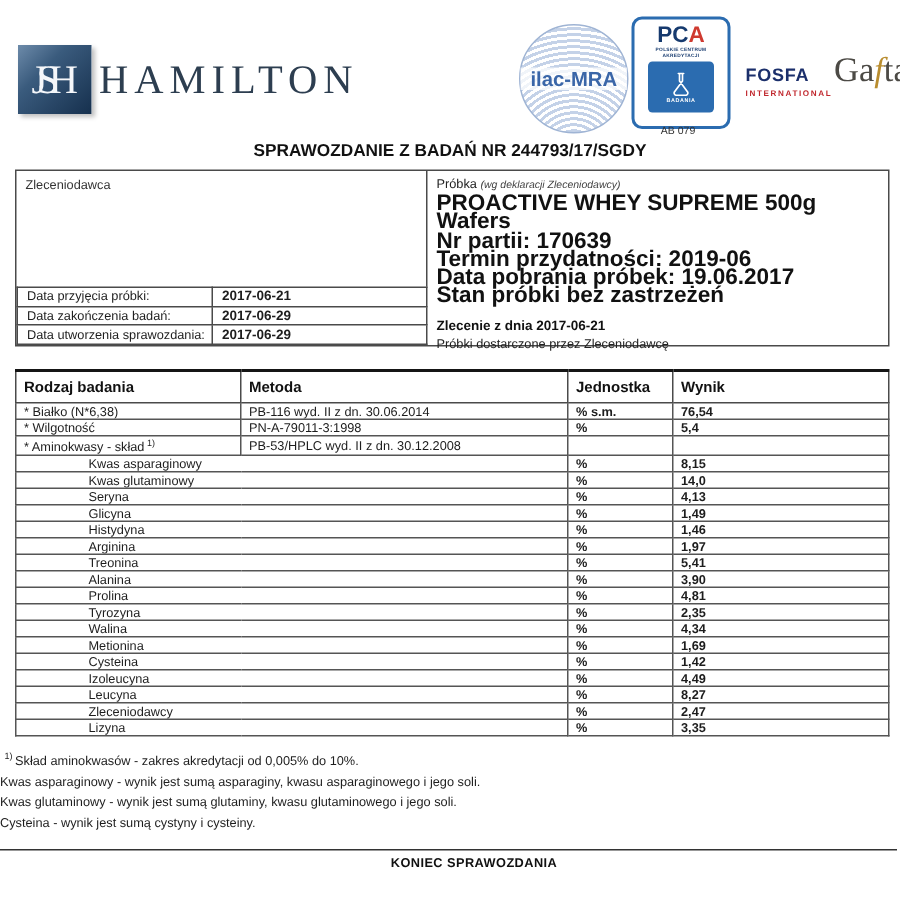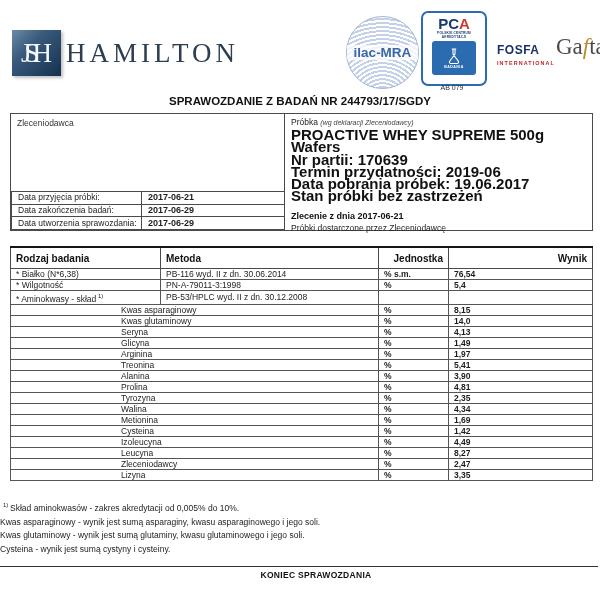--- a/index.html
+++ b/index.html
@@ -63,25 +63,25 @@
   .sample-label .note{font-style:italic;font-size:7px;color:#444;}
   .sample-line{font-weight:bold;font-size:15px;line-height:12.3px;color:#111;}
   .order-line{font-weight:bold;font-size:9px;line-height:12px;margin-top:7px;color:#111;}
   .delivery-line{font-size:8.5px;line-height:12px;color:#222;}
 
   
   .results{position:absolute;left:10px;top:246px;width:582px;border-collapse:collapse;
     table-layout:fixed;}
   .results th{border:1px solid #4a4a4a;border-top:2.5px solid #151515;
     font-size:10px;font-weight:bold;text-align:left;height:18px;padding:1px 5px;color:#111;margin-top:36px;}
-  .results th.c{text-align:right;}
+  .results th.c{text-align:left;}
   .results td{border:1px solid #555;font-size:8.5px;height:10px;line-height:10px;
     padding:0 5px;white-space:nowrap;overflow:hidden;color:#1d1d1d;}
   .results td.c-unit,.results td.c-result{text-align:left;font-weight:bold;}
-  .results td.indent{padding-left:110px;}
+  .results td.indent{padding-left:48px;}
   sup{font-size:6px;}
 
   
   .footnotes{position:absolute;left:0;top:499px;width:596px;}
   .footnote{font-size:8.5px;line-height:13.7px;color:#1d1d1d;}
   .footnote:first-child{padding-left:3px;}
   .footer-line{position:absolute;left:0;top:566px;width:598px;border-top:1.5px solid #333;}
   .footer-text{position:absolute;left:16px;top:570px;width:100%;text-align:center;
     font-weight:bold;font-size:8.5px;letter-spacing:.3px;color:#111;}
 </style>
@@ -210,20 +210,25 @@
           <td colspan="2" class="c-name indent">Seryna</td>
           <td class="c-unit">%</td>
           <td class="c-result">4,13</td>
         </tr>
         <tr>
           <td colspan="2" class="c-name indent">Glicyna</td>
           <td class="c-unit">%</td>
           <td class="c-result">1,49</td>
         </tr>
         <tr>
+          <td colspan="2" class="c-name indent">Histydyna</td>
+          <td class="c-unit">%</td>
+          <td class="c-result">1,46</td>
+        </tr>
+        <tr>
           <td colspan="2" class="c-name indent">Arginina</td>
           <td class="c-unit">%</td>
           <td class="c-result">1,97</td>
         </tr>
         <tr>
           <td colspan="2" class="c-name indent">Treonina</td>
           <td class="c-unit">%</td>
           <td class="c-result">5,41</td>
         </tr>
         <tr>

